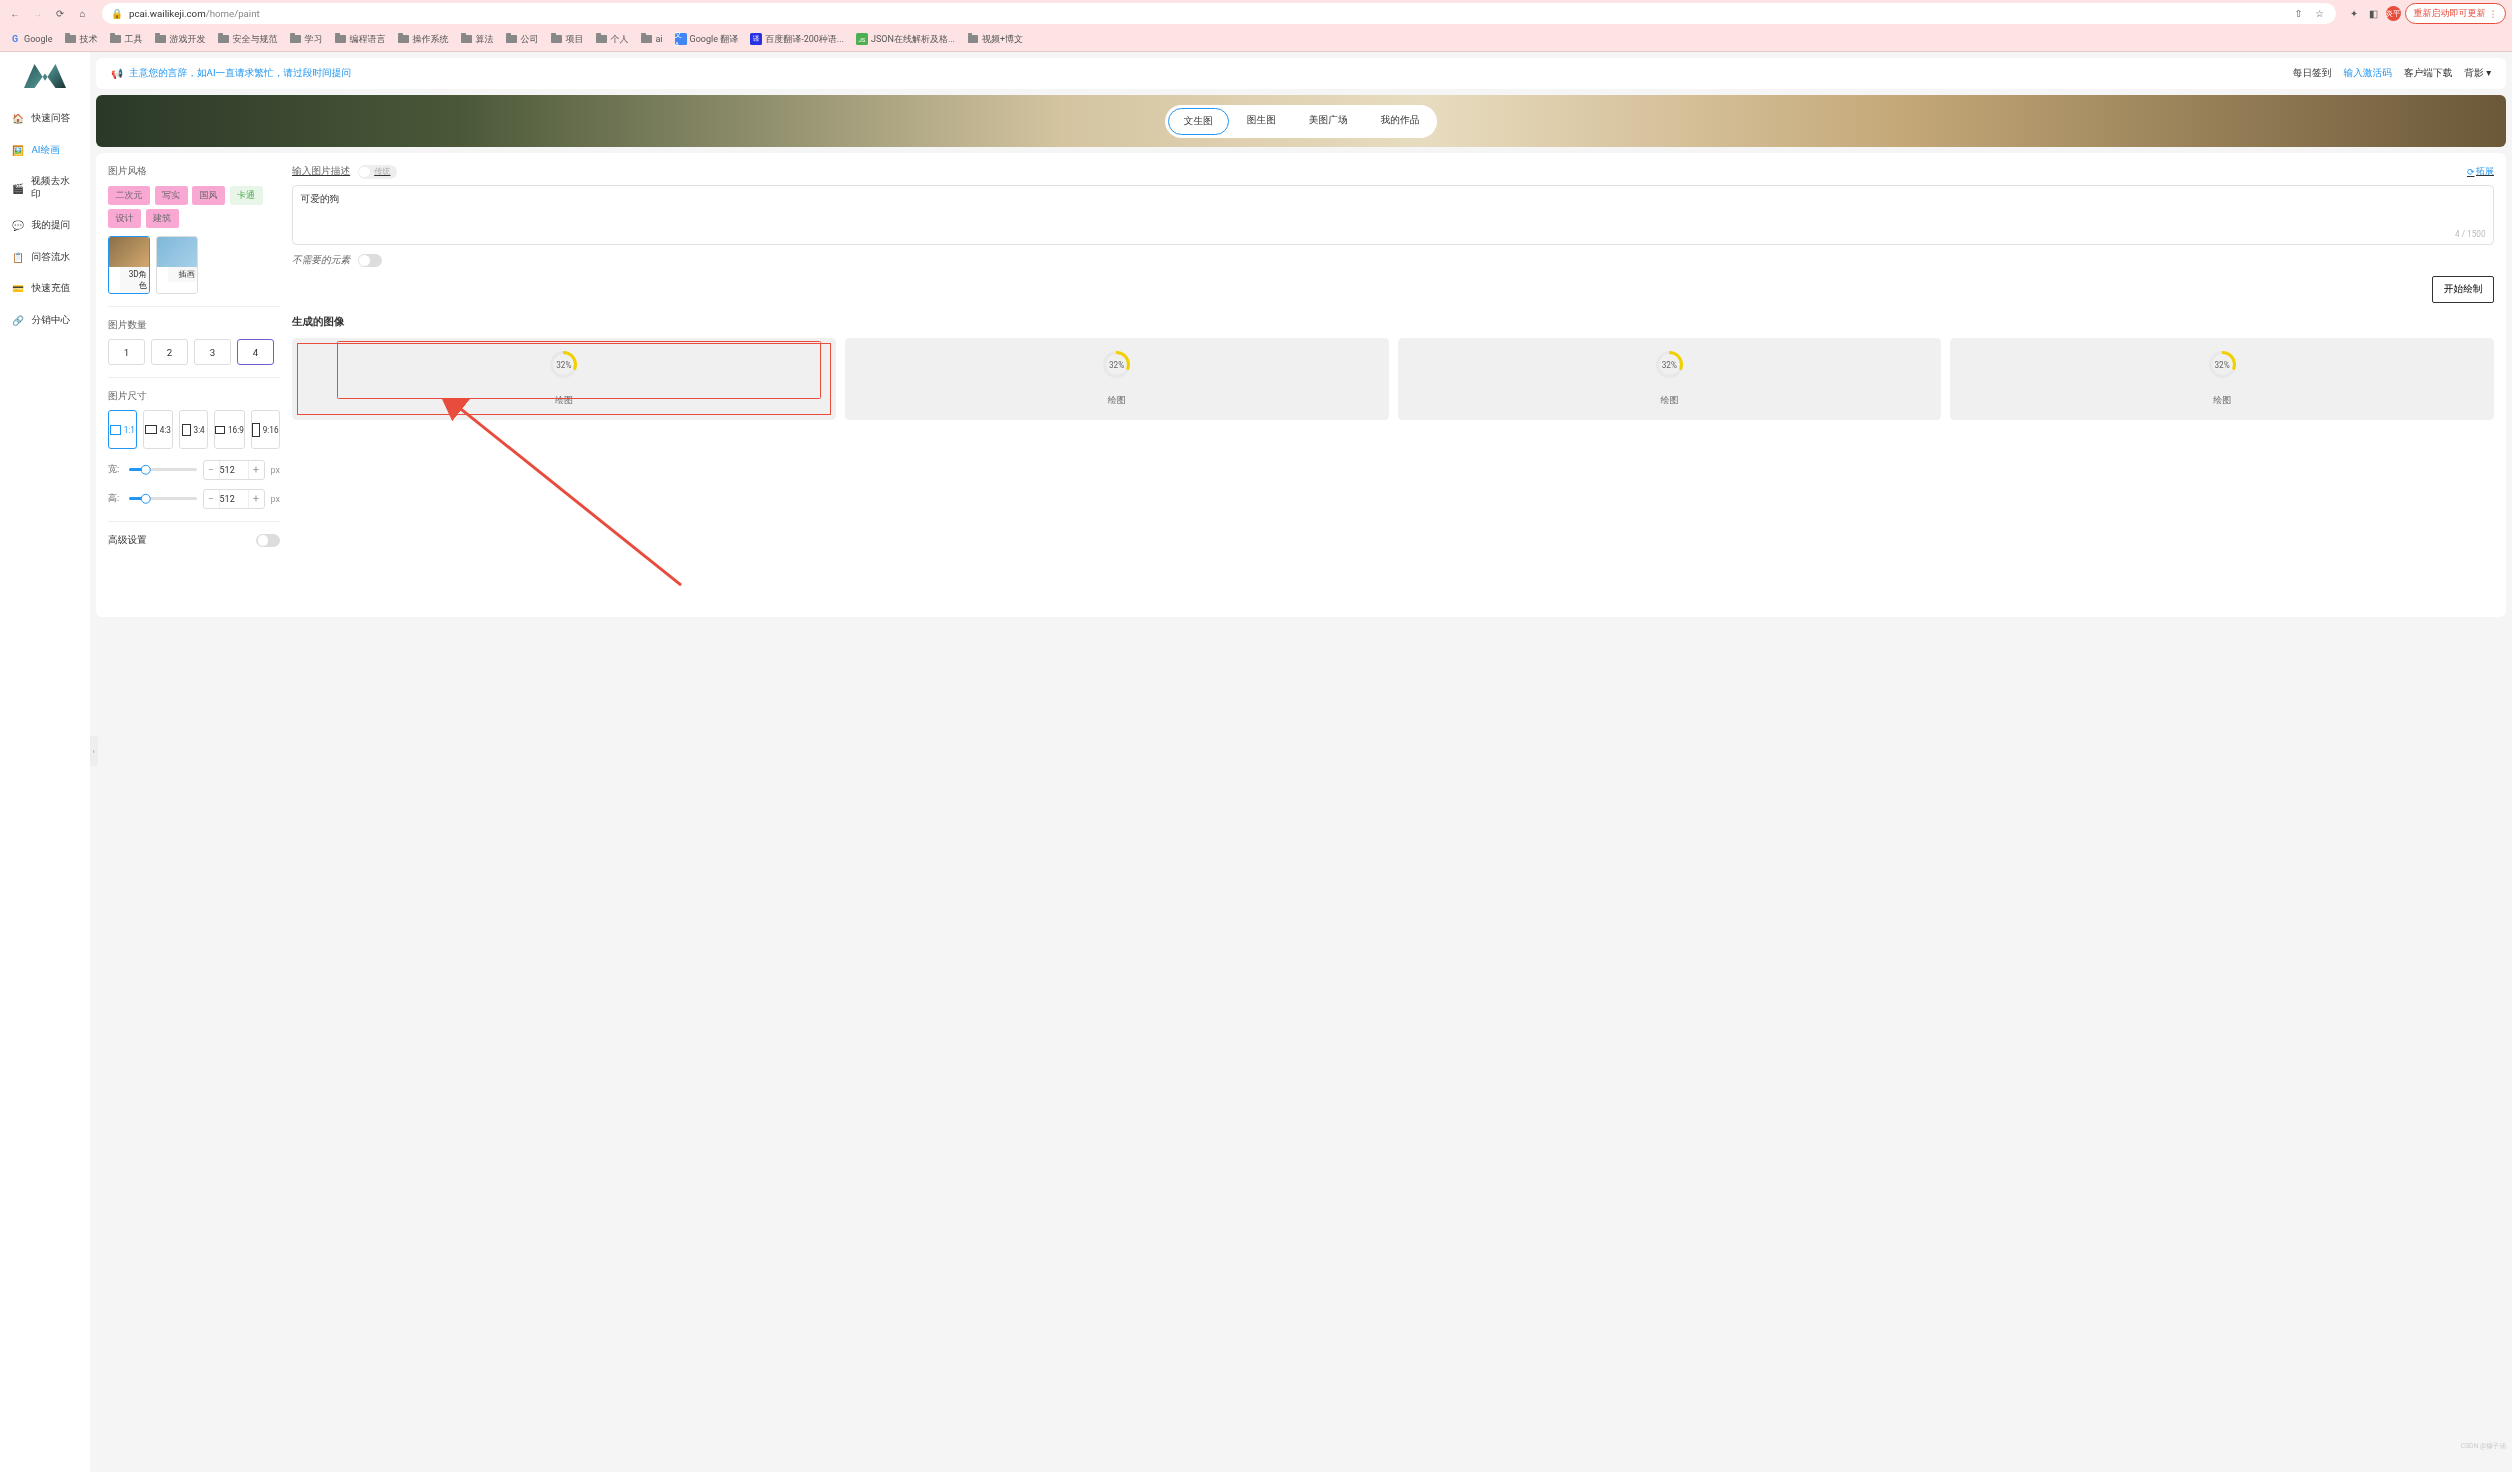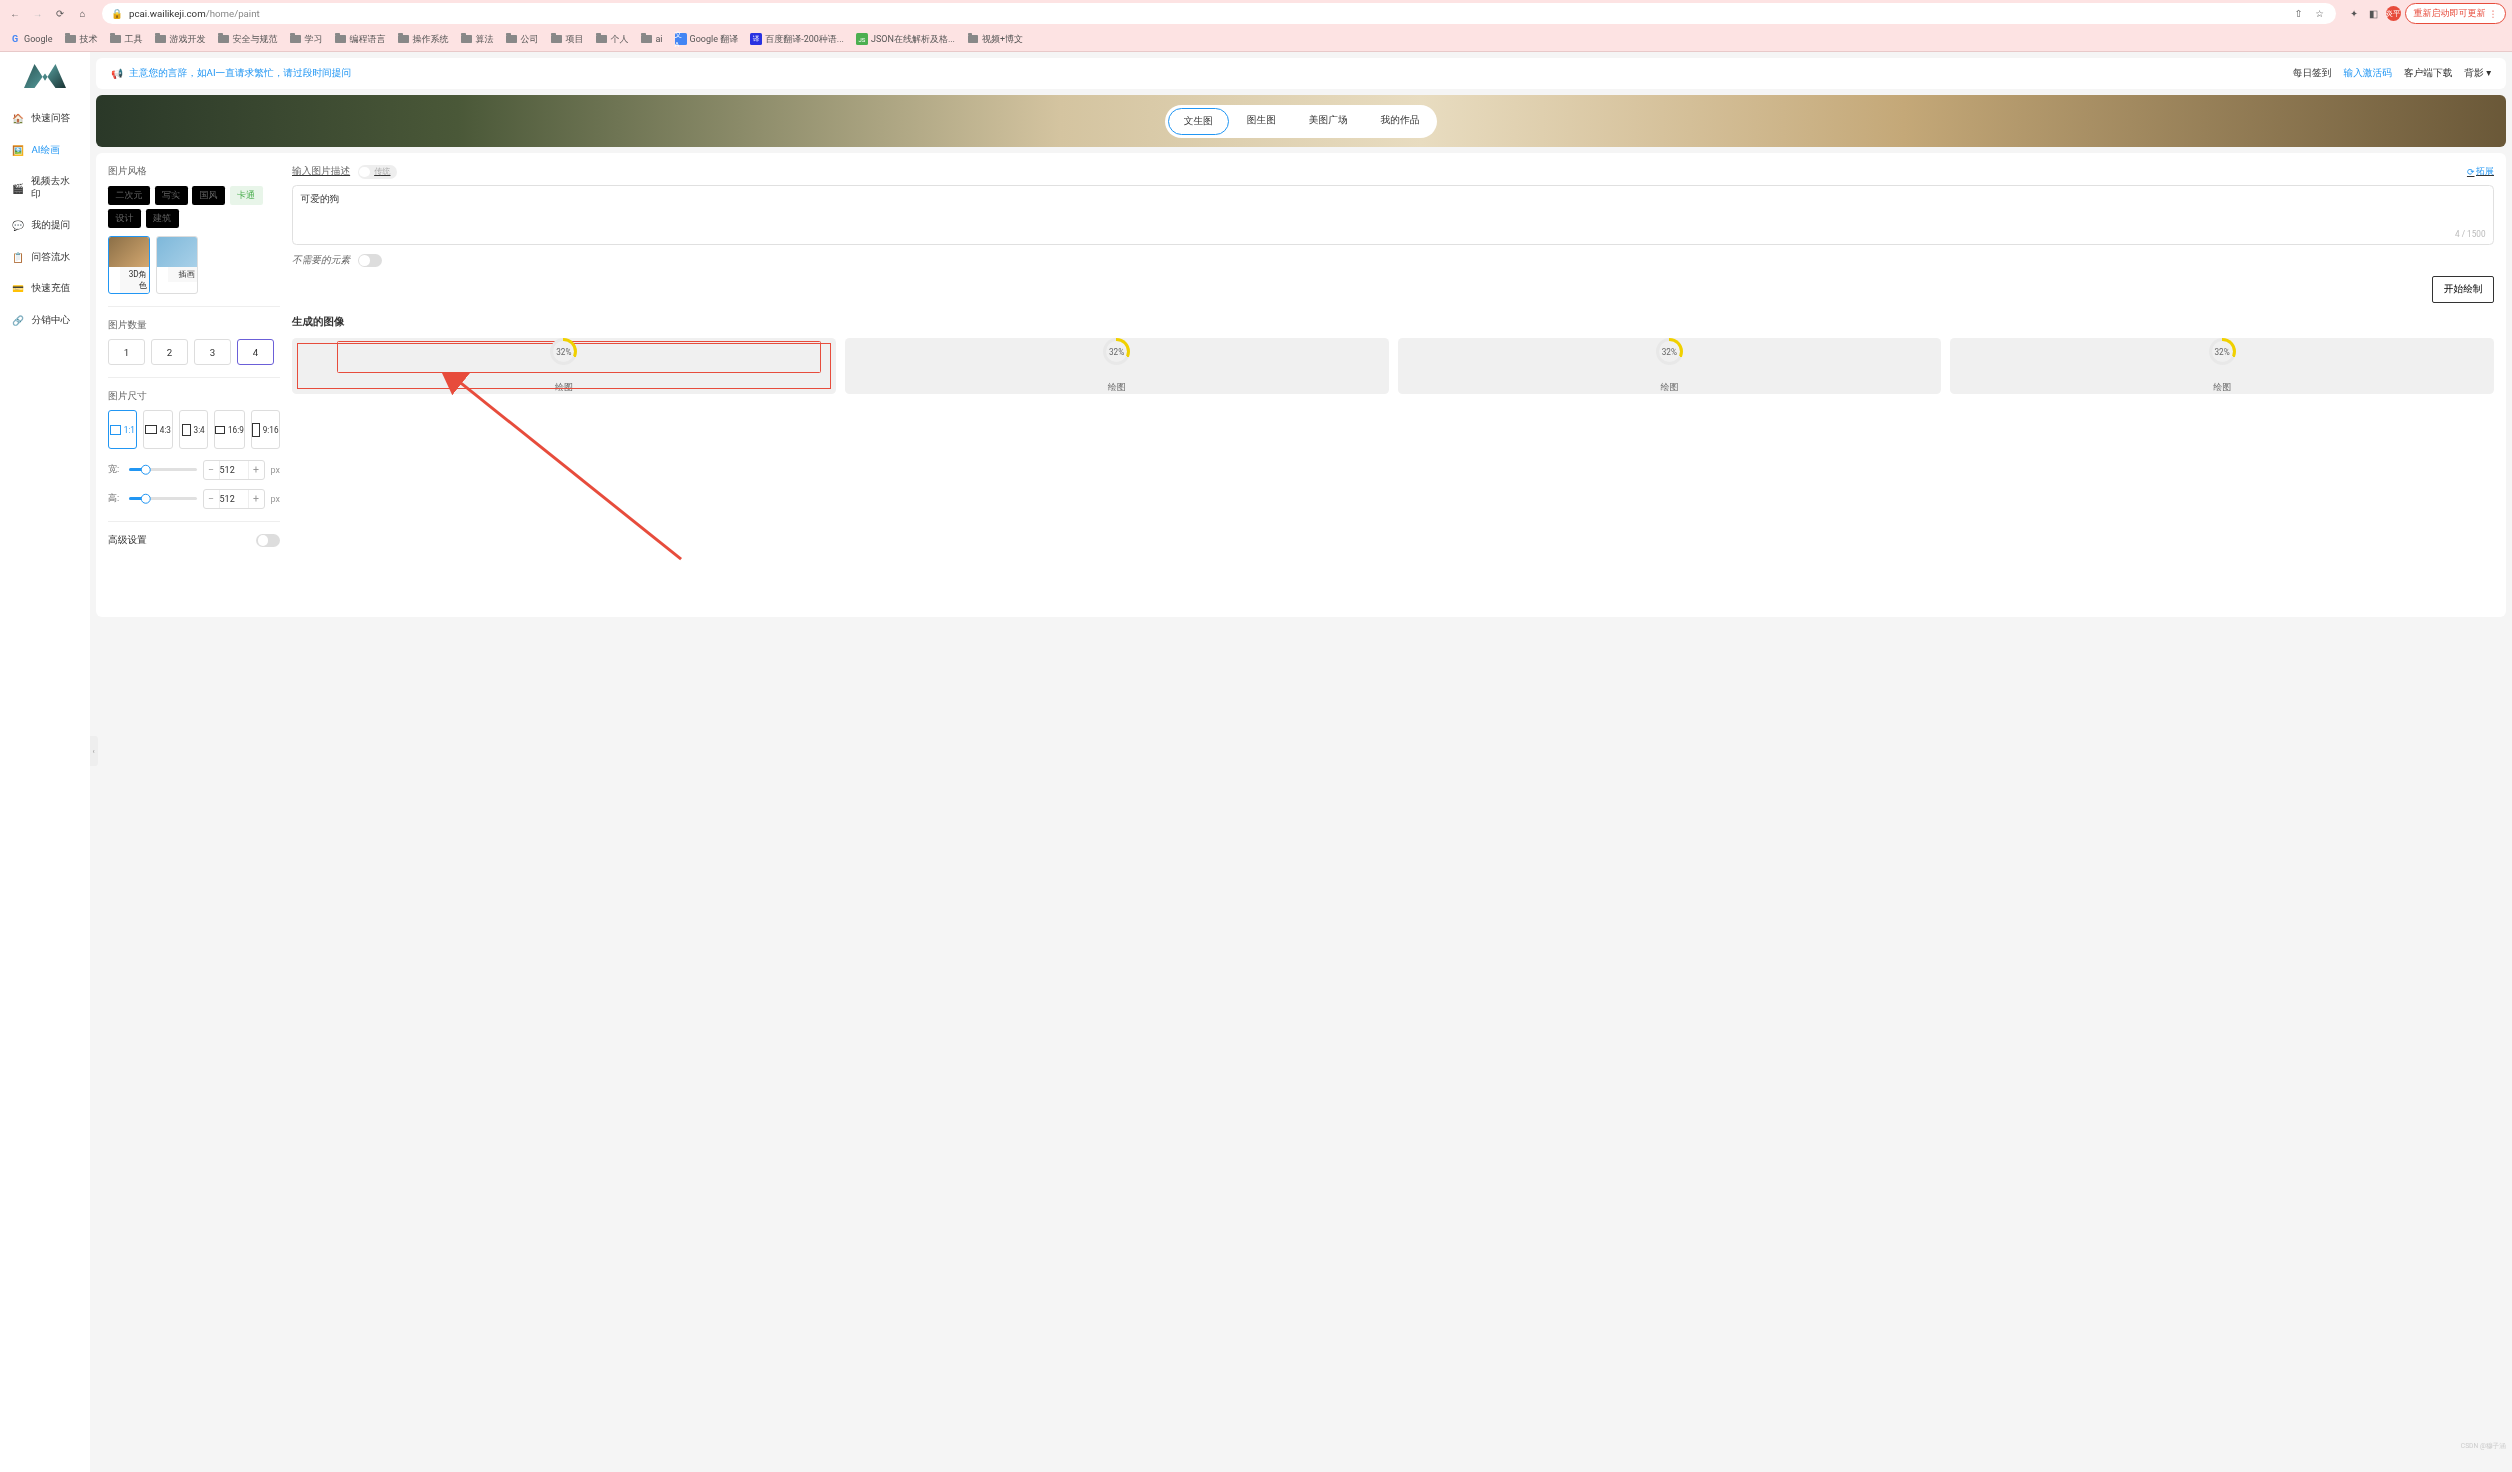--- a/index.html
+++ b/index.html
@@ -45,21 +45,21 @@
 .tab-pill.active { border: 1.1px solid #2196f3; color: #333; }
 
 .content { display: flex; gap: 12px; background: #fff; border-radius: 6px; padding: 12px; min-height: 464px; }
 .left-panel { width: 172px; }
 .right-panel { flex: 1; }
 
 .section-label { font-size: 9.7px; color: #666; margin-bottom: 7.5px; }
 .hr { border: none; border-top: 0.7px solid #eee; margin: 12px 0; }
 
 .style-tags { display: flex; flex-wrap: wrap; gap: 4.5px; margin-bottom: 7.5px; }
-.style-tag { padding: 3px 7.5px; background: #000000; border-radius: 2.2px; font-size: 9px; color: #666; cursor: pointer; }
+.style-tag { padding: 3px 7.5px; background: #f9a8d4; border-radius: 2.2px; font-size: 9px; color: #666; cursor: pointer; }
 .style-tag.active { color: #4caf50; background: #e8f5e9; }
 
 .style-cards { display: flex; gap: 6px; }
 .style-card { width: 42px; border: 0.7px solid #ddd; border-radius: 3px; overflow: hidden; cursor: pointer; }
 .style-card.selected { border-color: #2196f3; }
 .style-card-img { width: 100%; height: 30px; background: linear-gradient(135deg, #8b6f47, #d4a870); }
 .style-card-img.ill { background: linear-gradient(135deg, #7eb8da, #a8d0e8); }
 .style-card-label { font-size: 8.2px; text-align: right; padding: 2.2px; background: #f8f8f8; margin-left: 11px; }
 
 .count-btns, .ratio-btns { display: flex; gap: 6px; }
@@ -99,21 +99,21 @@
 
 .prompt-box { border: 0.7px solid #e0e0e0; border-radius: 4.5px; padding: 7.5px; min-height: 60px; position: relative; font-size: 9.7px; color: #333; }
 .char-count { position: absolute; right: 7.5px; bottom: 4.5px; font-size: 8.2px; color: #bbb; }
 
 .neg-row { display: flex; align-items: center; gap: 7.5px; margin: 9px 0; font-style: italic; }
 .action-row { display: flex; justify-content: flex-end; margin-bottom: 12px; }
 .start-btn { border: 1.1px solid #333; background: #fff; padding: 6px 10.5px; border-radius: 2px; font-size: 9.7px; font-weight: 500; cursor: pointer; }
 
 .gen-title { font-size: 10.5px; font-weight: 600; margin-bottom: 9px; }
 .gen-grid { display: flex; gap: 9px; }
-.gen-card { flex: 1; background: #f0f0f0; border-radius: 4.5px; height: 56px; display: flex; flex-direction: column; align-items: center; justify-content: center; gap: 16px; position: relative; }
+.gen-card { flex: 1; background: #f0f0f0; border-radius: 4.5px; height: 82px; display: flex; flex-direction: column; align-items: center; justify-content: center; gap: 16px; position: relative; }
 .gen-card.hl { outline: 1.5px solid #e74c3c; outline-offset: -6px; border-radius: 4.5px; }
 .gen-card.hl::before { content: ''; position: absolute; top: 3px; left: 45px; right: 15px; bottom: 21px; border: 1.5px solid #e74c3c; border-radius: 1.5px; }
 .progress-ring { width: 27px; height: 27px; border-radius: 50%; background: conic-gradient(#f0d000 0deg 115deg, #e8e8e8 115deg 360deg); display: flex; align-items: center; justify-content: center; position: relative; }
 .progress-ring::before { content: ''; position: absolute; inset: 3px; background: #f0f0f0; border-radius: 50%; }
 .progress-text { position: relative; font-size: 8.2px; color: #666; z-index: 1; }
 .gen-label { font-size: 9px; color: #666; }
 
 .annotation-arrow { position: absolute; pointer-events: none; }
 
 .collapse-handle { position: absolute; left: 90px; top: 50%; width: 7.5px; height: 30px; background: #eee; border-radius: 0 3px 3px 0; display: flex; align-items: center; justify-content: center; color: #999; font-size: 7.5px; }

